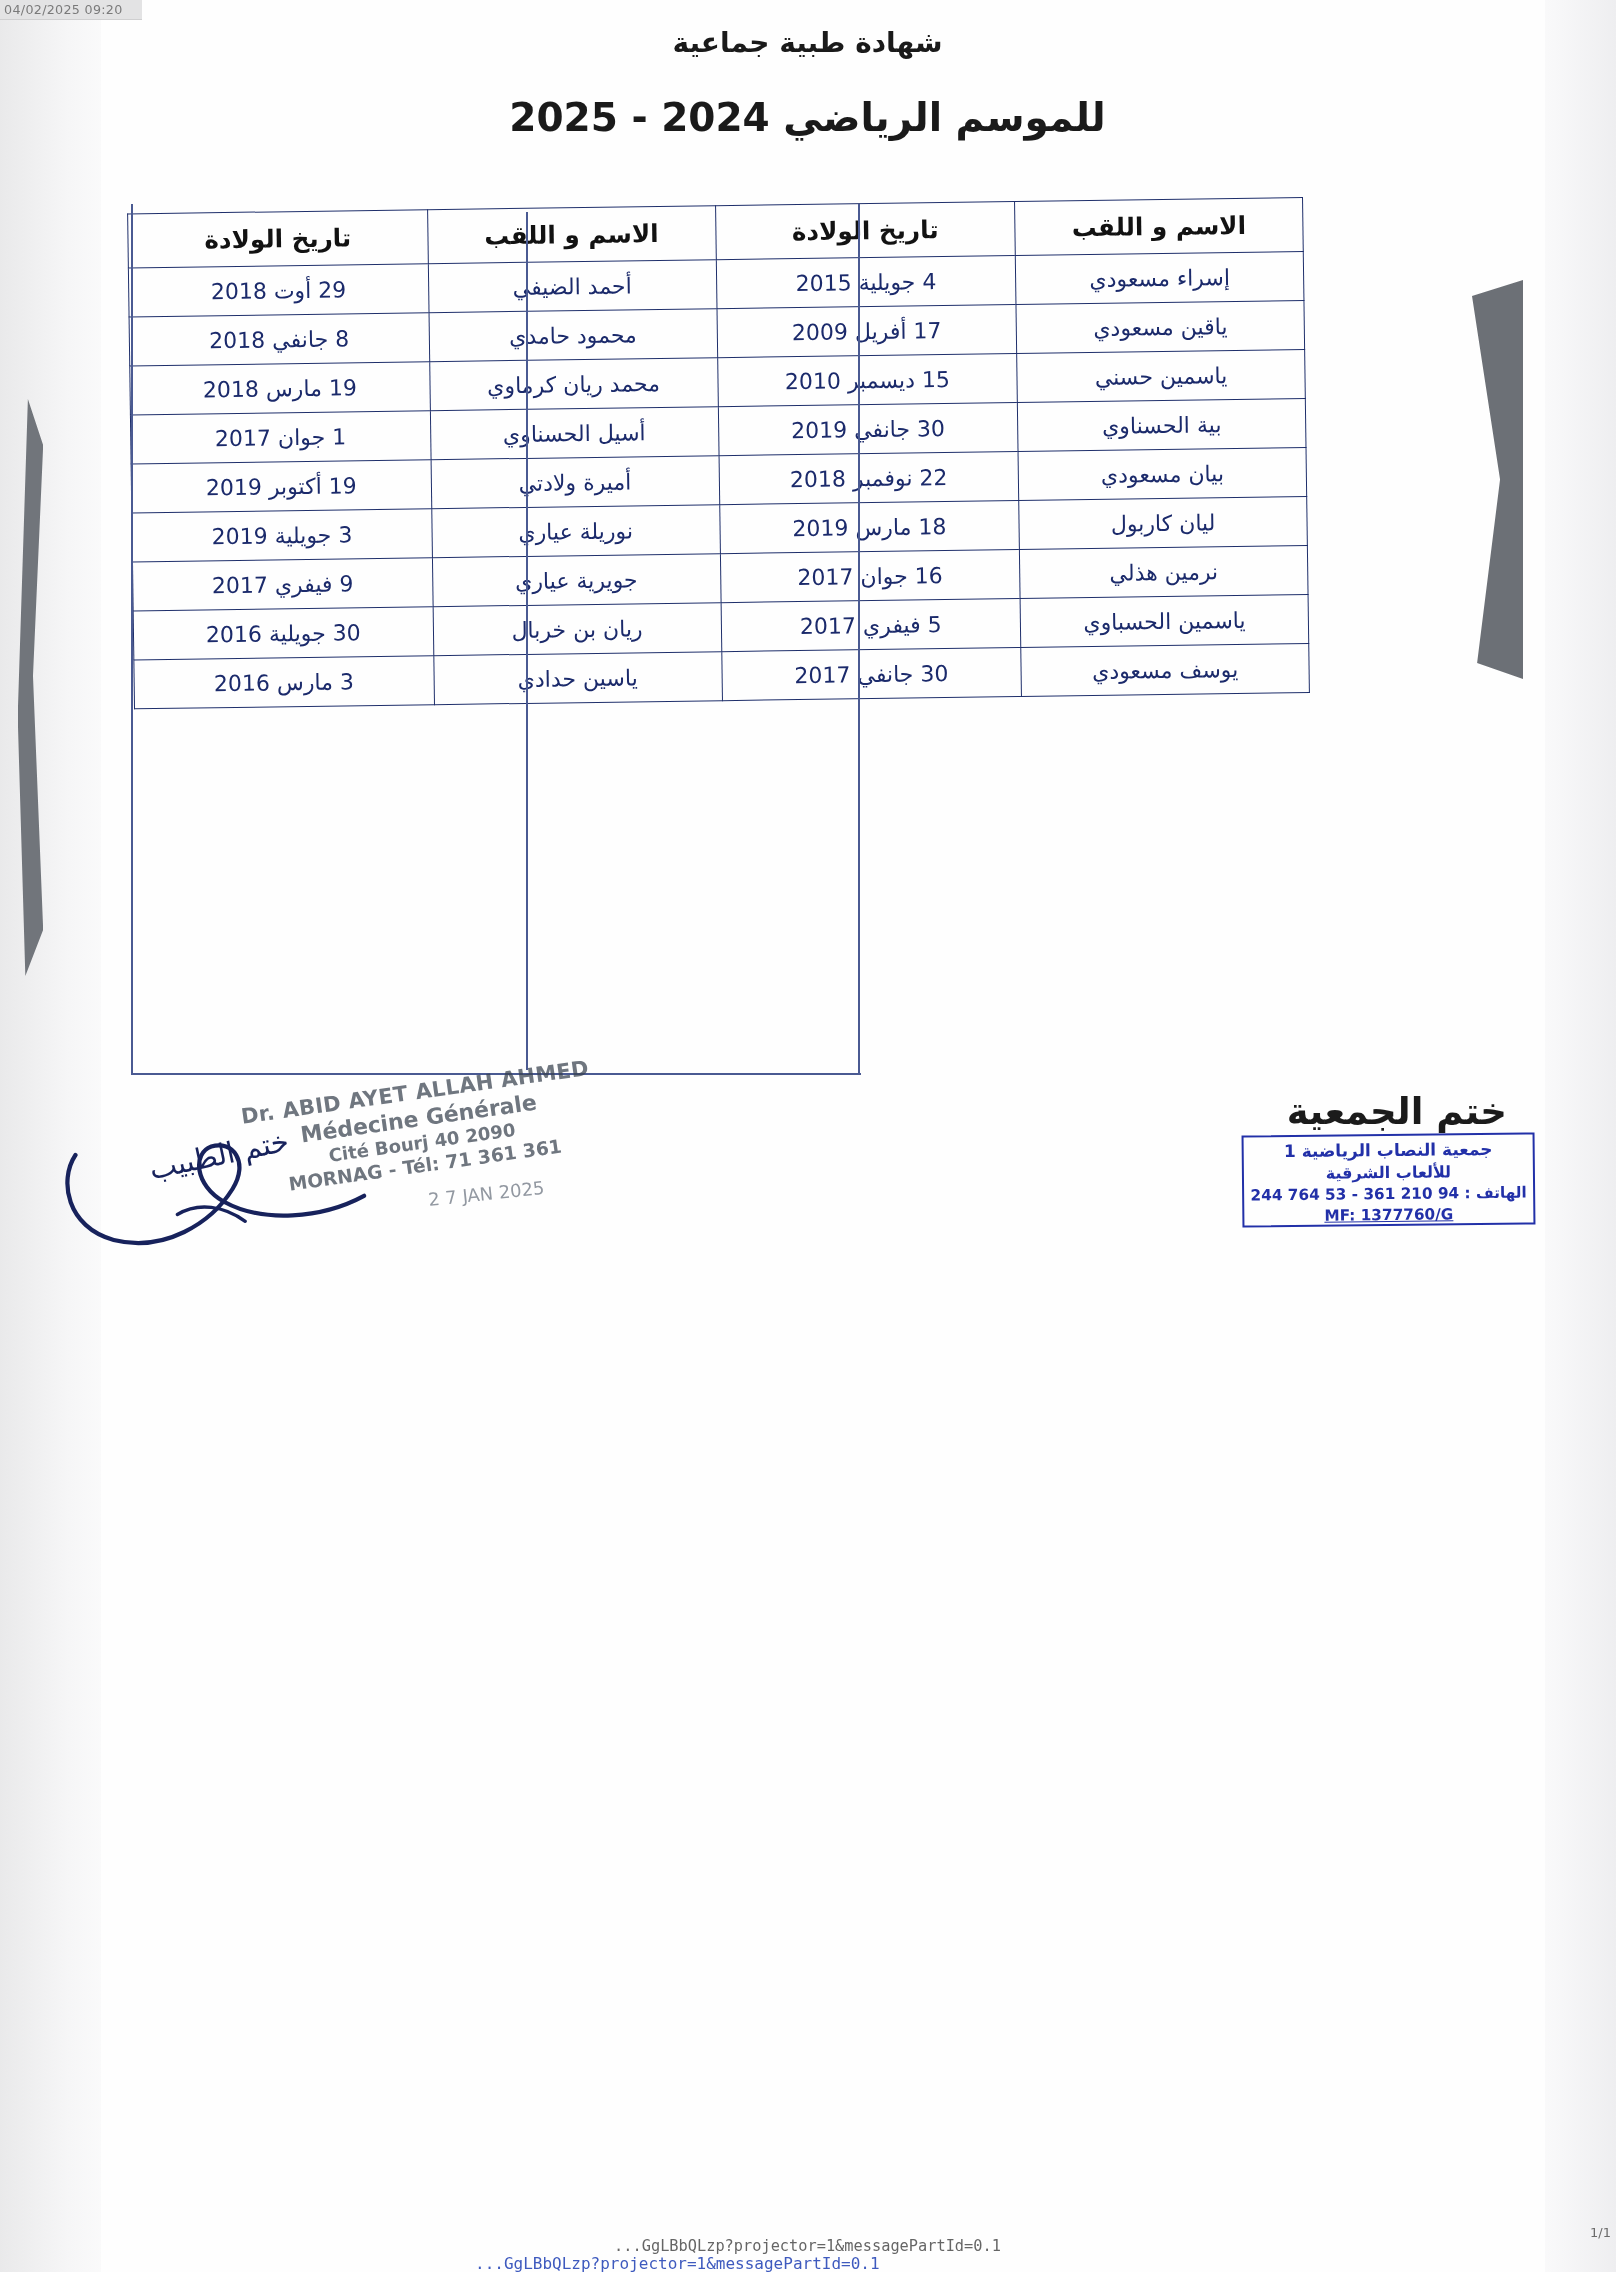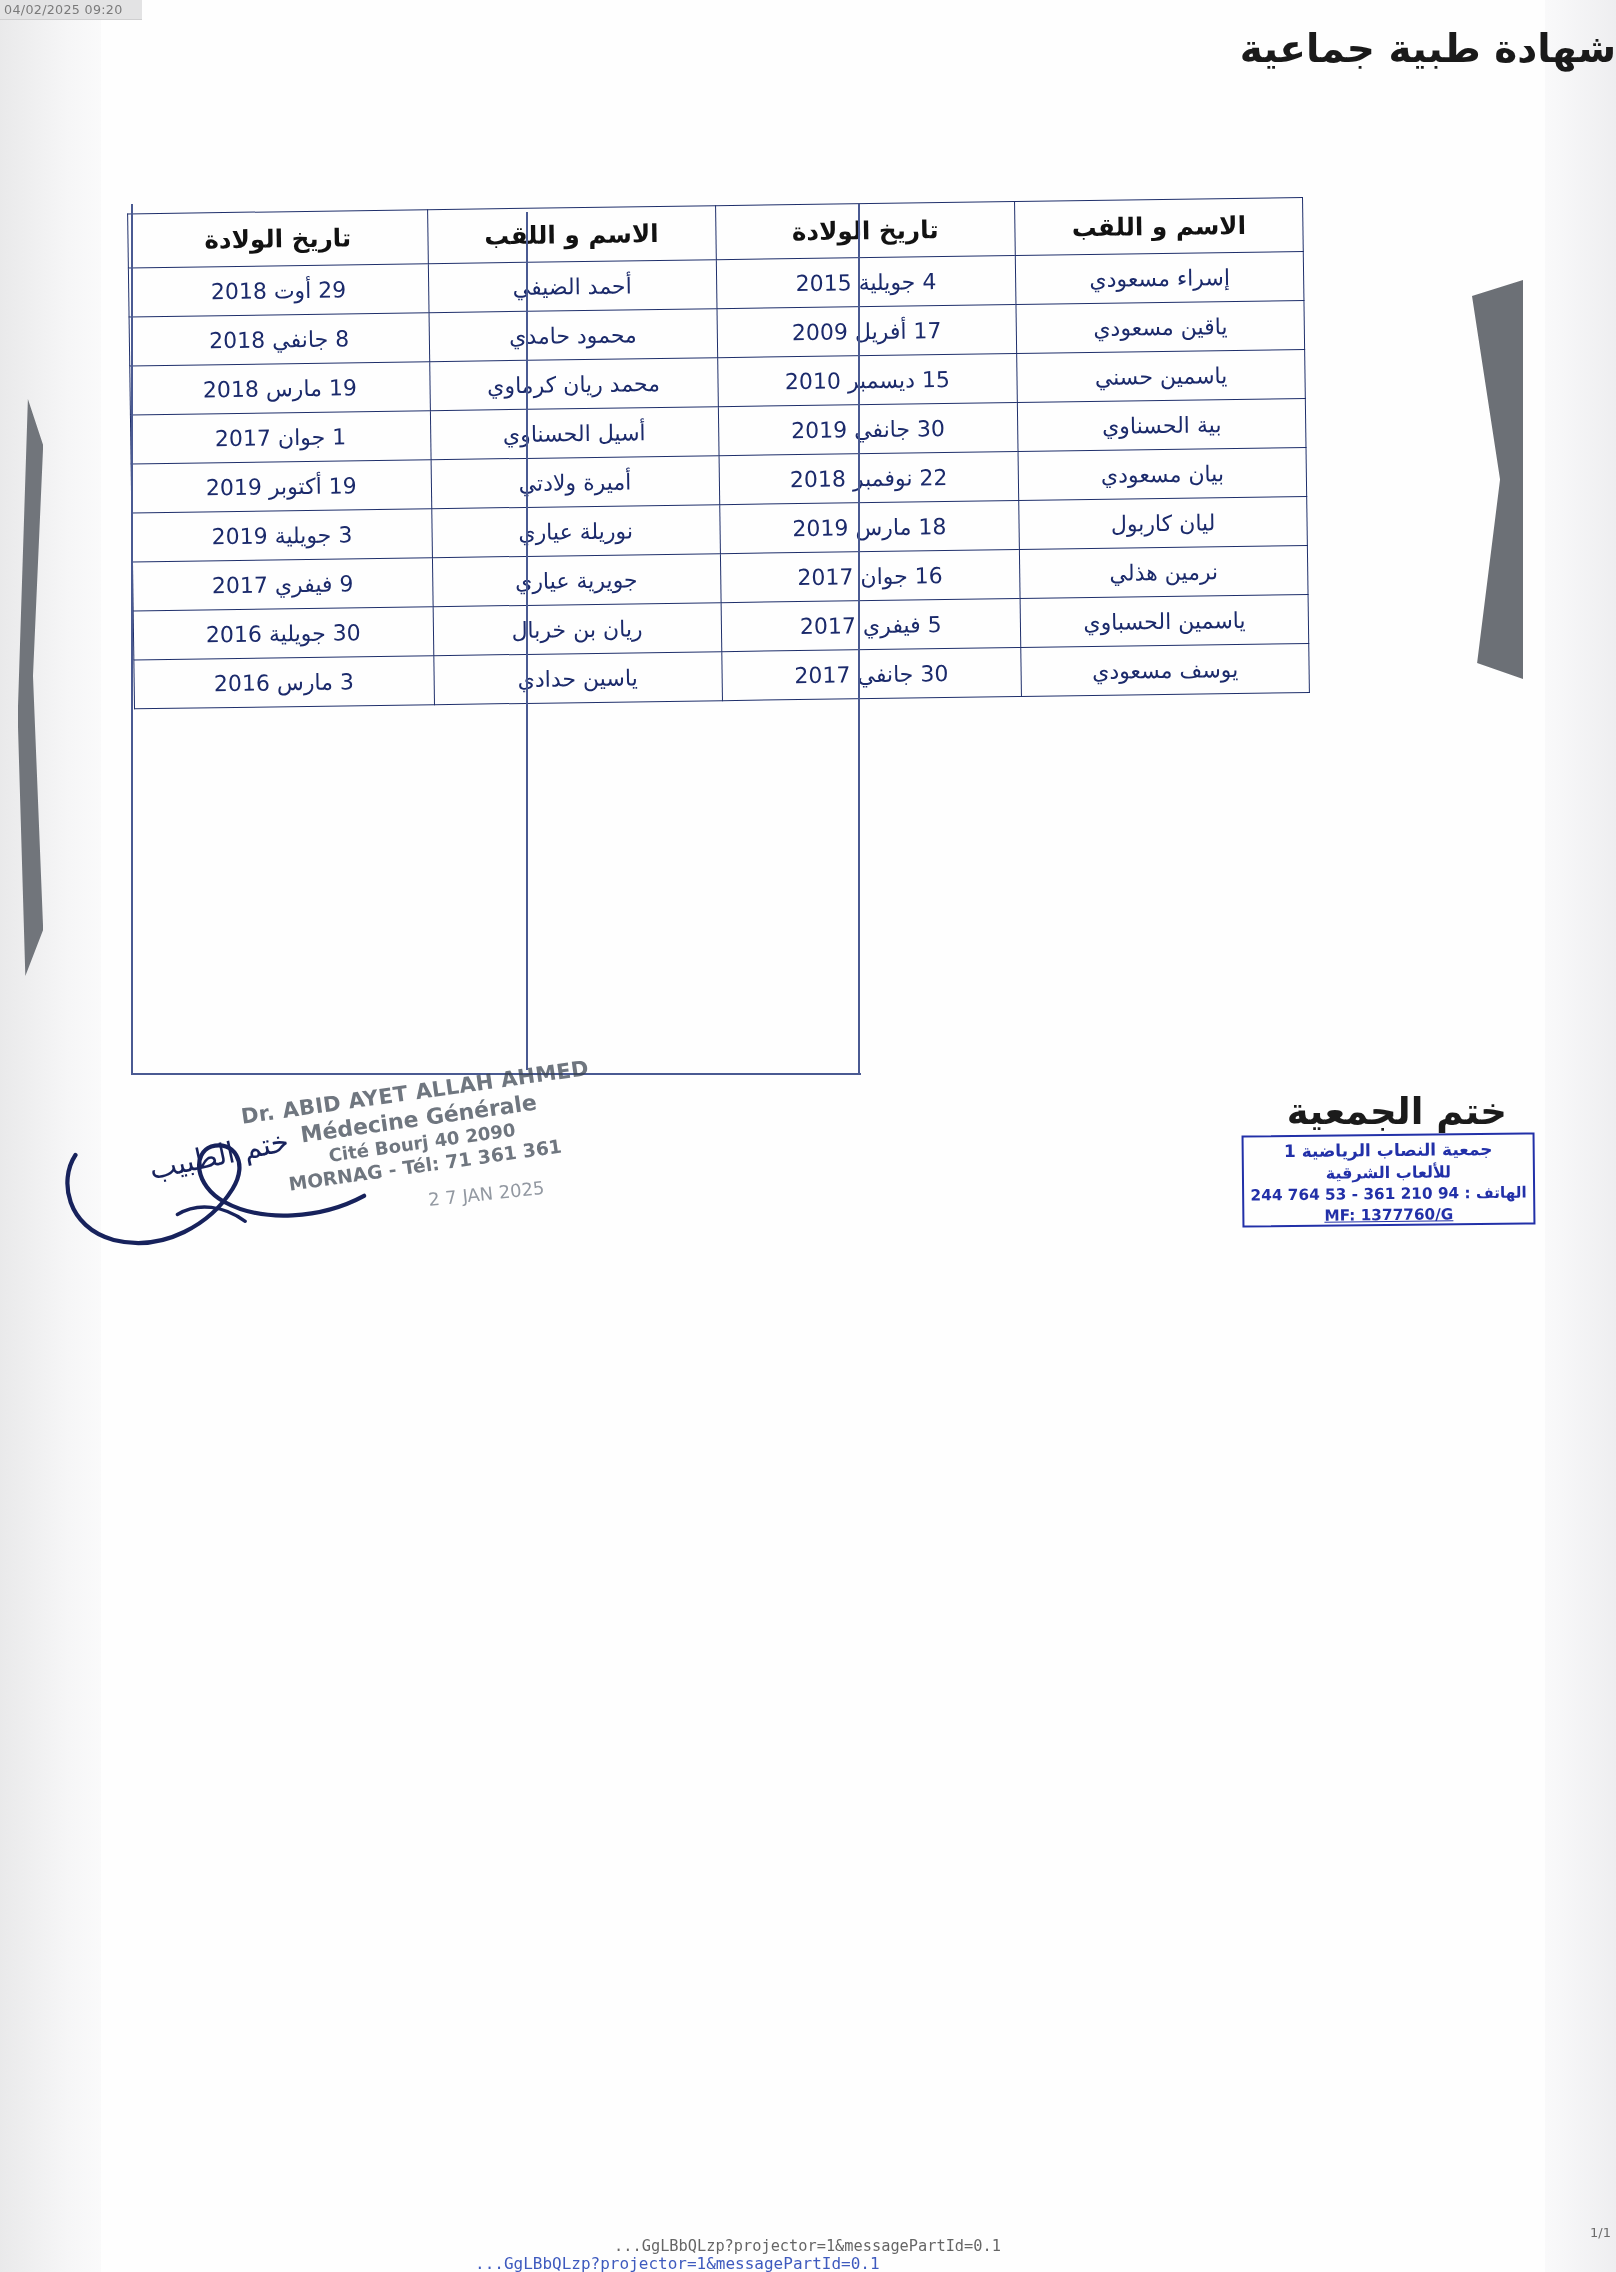--- a/index.html
+++ b/index.html
@@ -87,23 +87,22 @@
   .doc-title, .doc-subtitle {
     position: absolute;
     width: 100%;
     text-align: center;
     color: #1a1a1a;
     font-family: "DejaVu Sans", sans-serif;
     font-weight: bold;
   }
   .doc-title {
     top: 25.5px;
-    font-size: 39px;
+    font-size: 28px;
     letter-spacing: 0px;
-    text-align: right;
   }
   .doc-subtitle {
     top: 95px;
     font-size: 39px;
   }
 
   
   .table-wrap {
     position: absolute;
     left: 25.5px;
@@ -275,20 +274,21 @@
   <div class="scan-tint-right"></div>
   <div class="paper"></div>
 
   <div class="edge-shadow-left"></div>
   <div class="edge-shadow-right"></div>
 
   <div class="scan-stamp-box"></div>
   <div class="scan-stamp">04/02/2025 09:20</div>
 
   <div class="doc-title">شهادة طبية جماعية</div>
+  <div class="doc-subtitle">للموسم الرياضي 2024 - 2025</div>
 
   <div class="table-wrap">
     <table class="reg skew">
       <colgroup>
         <col class="c-name">
           <col class="c-date">
           <col class="c-name">
           <col class="c-date">
       </colgroup>
       <thead>

